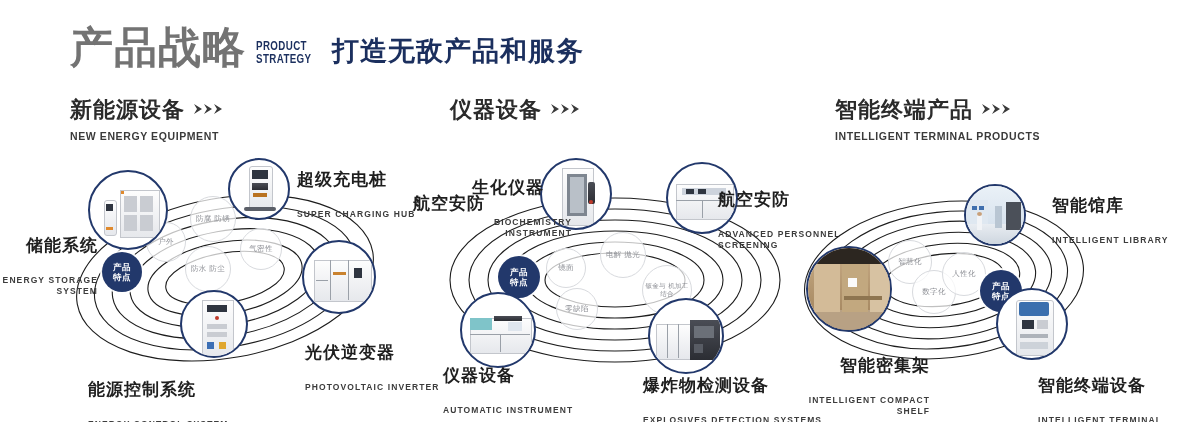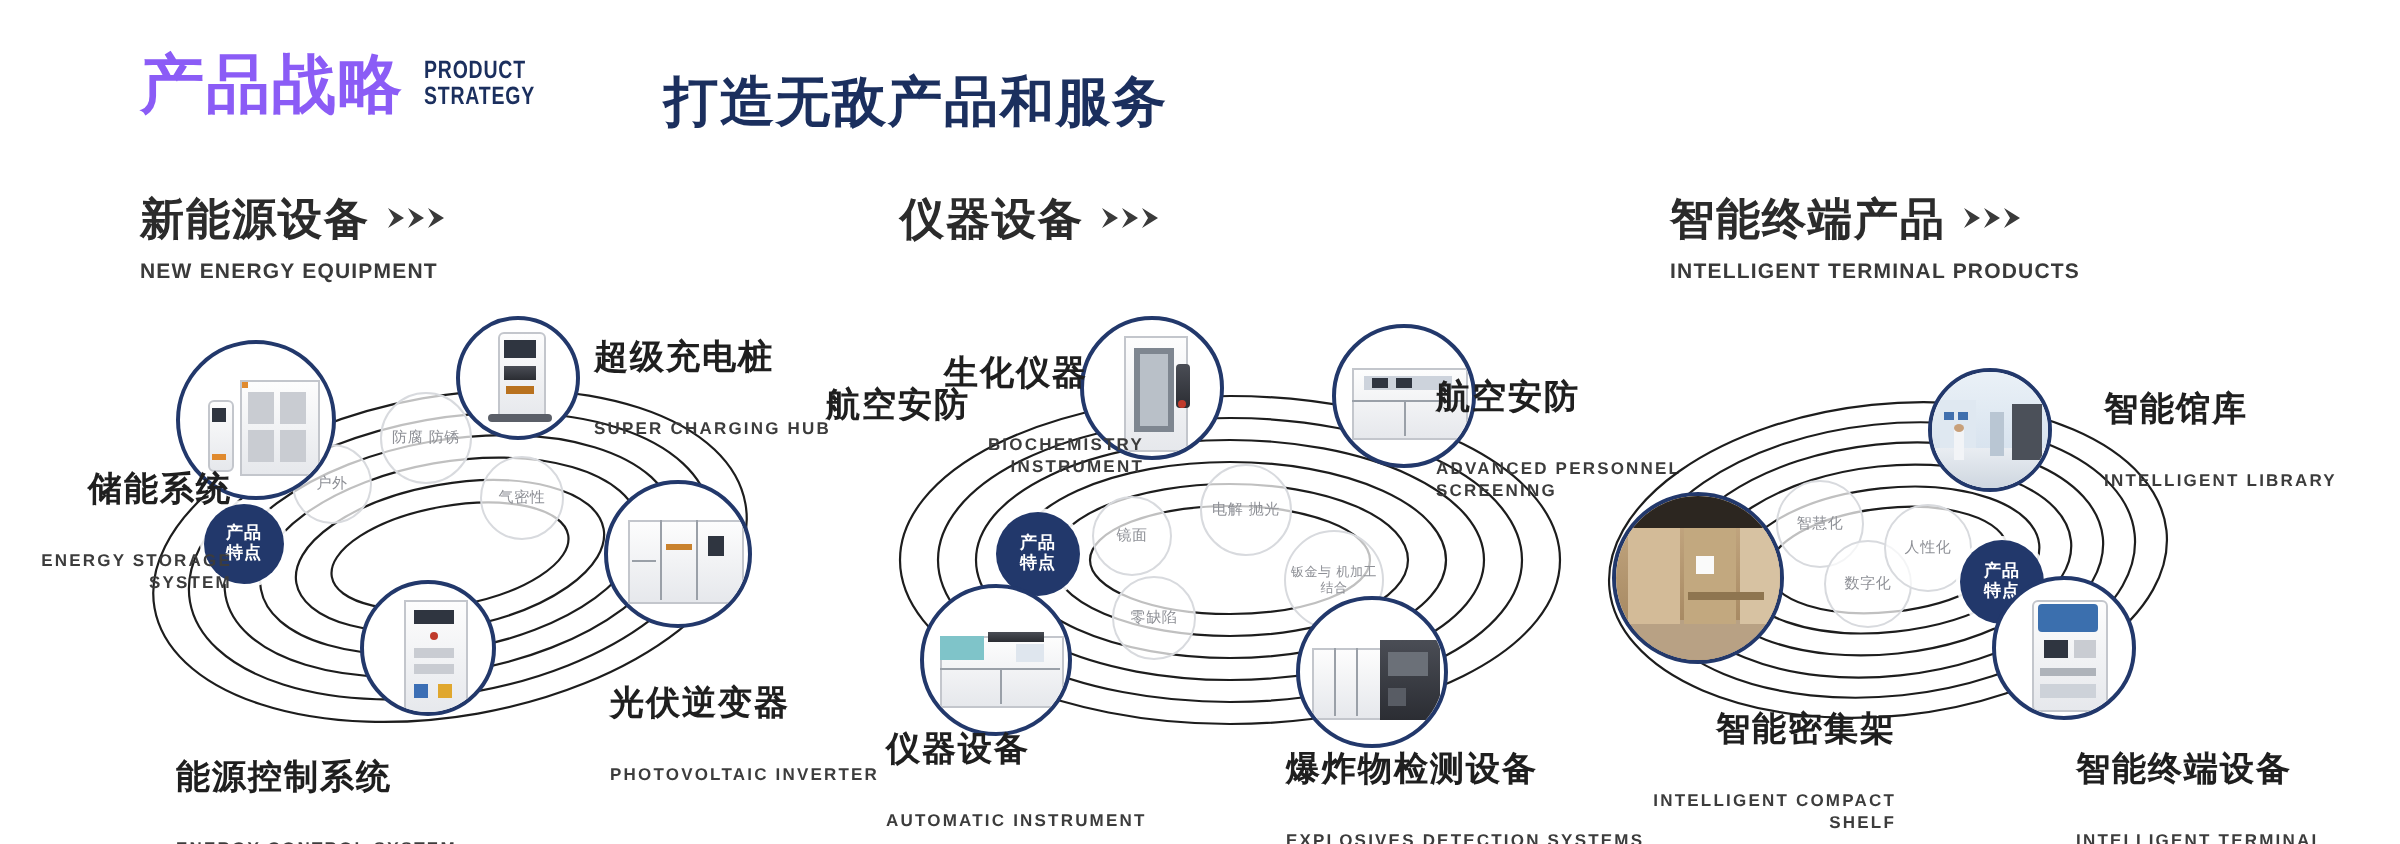--- a/index.html
+++ b/index.html
@@ -6,21 +6,21 @@
   body{
     width:1200px;height:422px;background:#ffffff;
     font-family:"Liberation Sans","DejaVu Sans",sans-serif;
     overflow:hidden;position:relative;
   }
   #stage{position:absolute;left:0;top:0;width:1200px;height:422px;}
 
   
   .hdr{position:absolute;left:70px;top:26px;display:flex;align-items:flex-end;gap:10px;}
   .hdr-cn{
-    font-size:32px;font-weight:bold;color:#8b5cf6;letter-spacing:1px;
+    font-size:43px;font-weight:bold;color:#737373;letter-spacing:1px;
     line-height:1;font-family:"DejaVu Sans",sans-serif;
   }
   .hdr-en{
     color:#1b2f5e;font-weight:bold;font-size:12.5px;line-height:1.05;
     letter-spacing:.5px;transform:scaleX(.78);transform-origin:left bottom;
     padding-bottom:3px;white-space:pre-line;width:120px;
   }
   .hdr-sub{
     position:absolute;left:332px;top:33px;font-size:27px;font-weight:bold;
     color:#1b2f5e;letter-spacing:1px;font-family:"DejaVu Sans",sans-serif;
@@ -62,21 +62,21 @@
     font-family:"DejaVu Sans",sans-serif;
     box-shadow:0 0 0 2px rgba(255,255,255,.9);
   }
 
   
   .lbl{position:absolute;white-space:pre-line;}
   .lbl .cn{font-size:17px;font-weight:bold;color:#1f1f1f;letter-spacing:1px;
            font-family:"DejaVu Sans",sans-serif;line-height:1.12;}
   .lbl .en{font-size:8.5px;color:#3c3c3c;letter-spacing:1.1px;margin-top:2px;
            font-weight:bold;line-height:1.25;white-space:pre-line;}
-  .ta-r{text-align:right;padding-left:18px;}
+  .ta-r{text-align:right;}
   .ta-l{text-align:left;}
 
   
   .dev{position:absolute;}
   .dark{background:linear-gradient(180deg,#4a4d55,#2b2d33);}
   .pale{background:linear-gradient(180deg,#fdfdfd,#e6e8ec);border:1px solid #c3c6cc;}
   .scrn{background:#2f3540;}
   .teal{background:#7fc4c9;}
   .wood{background:linear-gradient(180deg,#c8ac86,#9d7f58);}
   .floor{background:linear-gradient(180deg,#e9edf2,#c9d2dc);}
@@ -151,20 +151,22 @@
         <ellipse cx="175" cy="118" rx="114" ry="58"></ellipse>
         <ellipse cx="175" cy="118" rx="96" ry="47"></ellipse>
         <ellipse cx="175" cy="118" rx="78" ry="36"></ellipse>
         <ellipse cx="175" cy="118" rx="60" ry="25"></ellipse>
       </g>
     </svg>
 
     <div class="kw" style="left:96px;top:62px;width:40px;height:40px;">户外</div>
     <div class="kw" style="left:140px;top:36px;width:46px;height:46px;">防腐
 防锈</div>
+    <div class="kw" style="left:135px;top:86px;width:46px;height:46px;">防水
+防尘</div>
     <div class="kw" style="left:190px;top:68px;width:42px;height:42px;">气密性</div>
 
     <div class="core" style="left:52px;top:92px;width:40px;height:40px;">
       <span><span>产品</span><br>
             <span>特点</span></span>
     </div>
 
     <div class="bub" style="left:38px;top:10px;width:80px;height:80px;">
       <div class="ph">
         <div class="dev pale" style="left:30px;top:18px;width:38px;height:46px;"></div>

